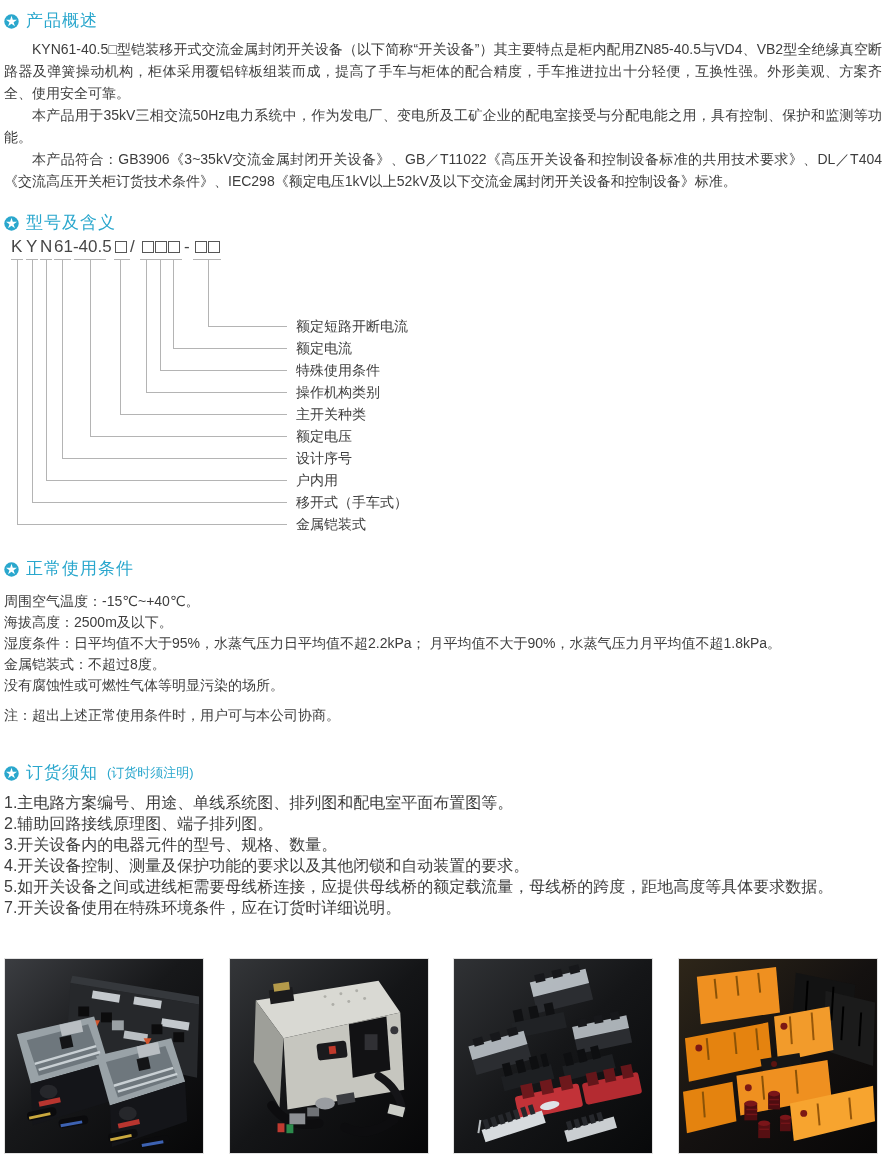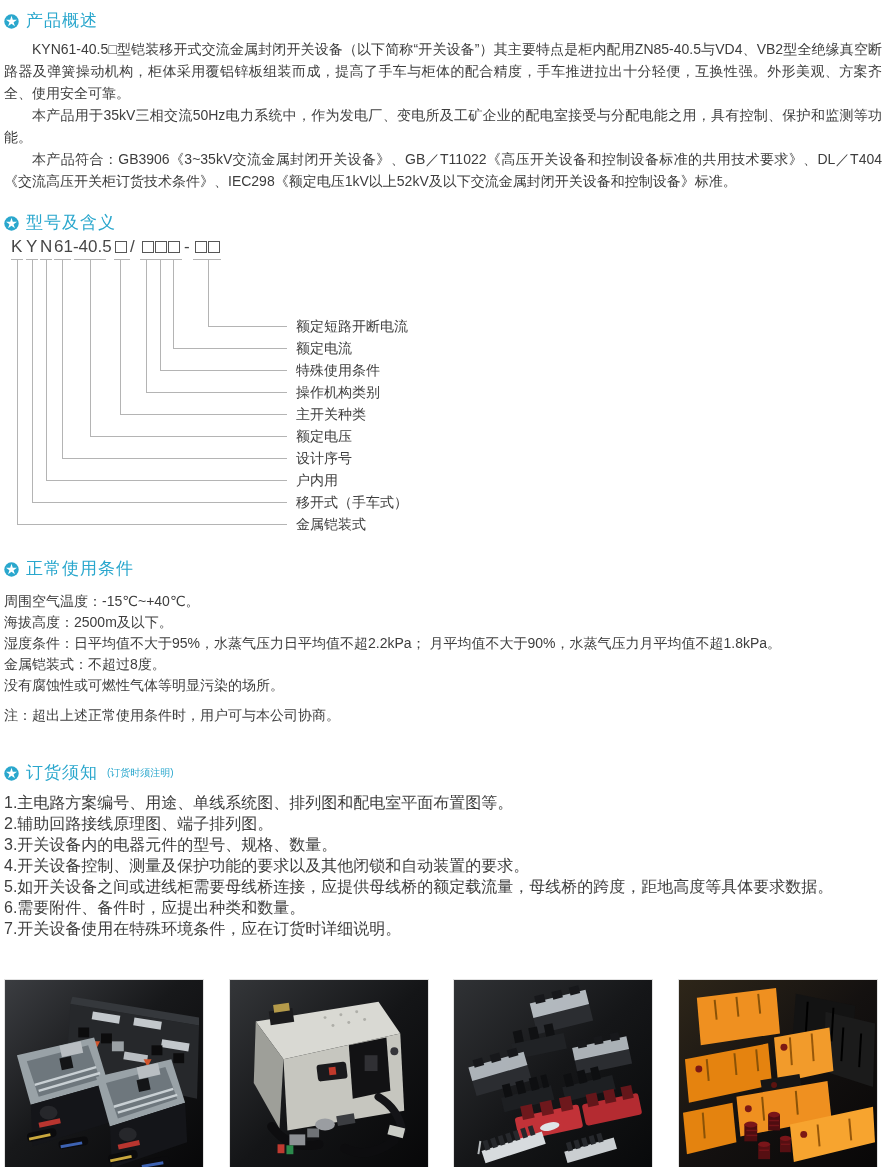--- a/index.html
+++ b/index.html
@@ -8,21 +8,21 @@
     font-family:"Liberation Sans","DejaVu Sans",sans-serif;
     color:#3d3d3d;
   }
   .page{padding:10px 8px 0 4px;}
 
   
   .sec-head{display:flex;align-items:center;gap:7px;height:22px;margin:0;}
   .sec-head h2{
     margin:0;font-size:17px;font-weight:500;color:#2aa7cd;letter-spacing:1px;line-height:22px;
   }
-  .sec-head .sub{font-size:10px;color:#2aa7cd;margin-left:2px;letter-spacing:0;}
+  .sec-head .sub{font-size:13px;color:#2aa7cd;margin-left:2px;letter-spacing:0;}
   .star-icon{width:15px;height:15px;display:inline-block;flex:0 0 15px;}
 
   
   .para{
     font-size:14px;line-height:22px;margin:0;text-indent:2em;text-align:justify;color:#3d3d3d;
   }
   .para-wrap{margin-top:6px;}
 
   .sec2{margin-top:20px;}
 
@@ -172,21 +172,20 @@
       </span>
       <h2>订货须知</h2>
       <span class="sub">(订货时须注明)</span>
     </div>
     <div class="order-items">
       <div class="order-item">1.主电路方案编号、用途、单线系统图、排列图和配电室平面布置图等。</div>
       <div class="order-item">2.辅助回路接线原理图、端子排列图。</div>
       <div class="order-item">3.开关设备内的电器元件的型号、规格、数量。</div>
       <div class="order-item">4.开关设备控制、测量及保护功能的要求以及其他闭锁和自动装置的要求。</div>
       <div class="order-item">5.如开关设备之间或进线柜需要母线桥连接，应提供母线桥的额定载流量，母线桥的跨度，距地高度等具体要求数据。</div>
-      <div class="order-item">6.需要附件、备件时，应提出种类和数量。</div>
       <div class="order-item">7.开关设备使用在特殊环境条件，应在订货时详细说明。</div>
     </div>
   </section>
 
   <div class="photos">
 
     <figure class="photo" style="margin:0">
       <svg viewBox="0 0 200 196">
         <defs>
           <linearGradient id="p1bg" x1="0" y1="0" x2="1" y2="1">

